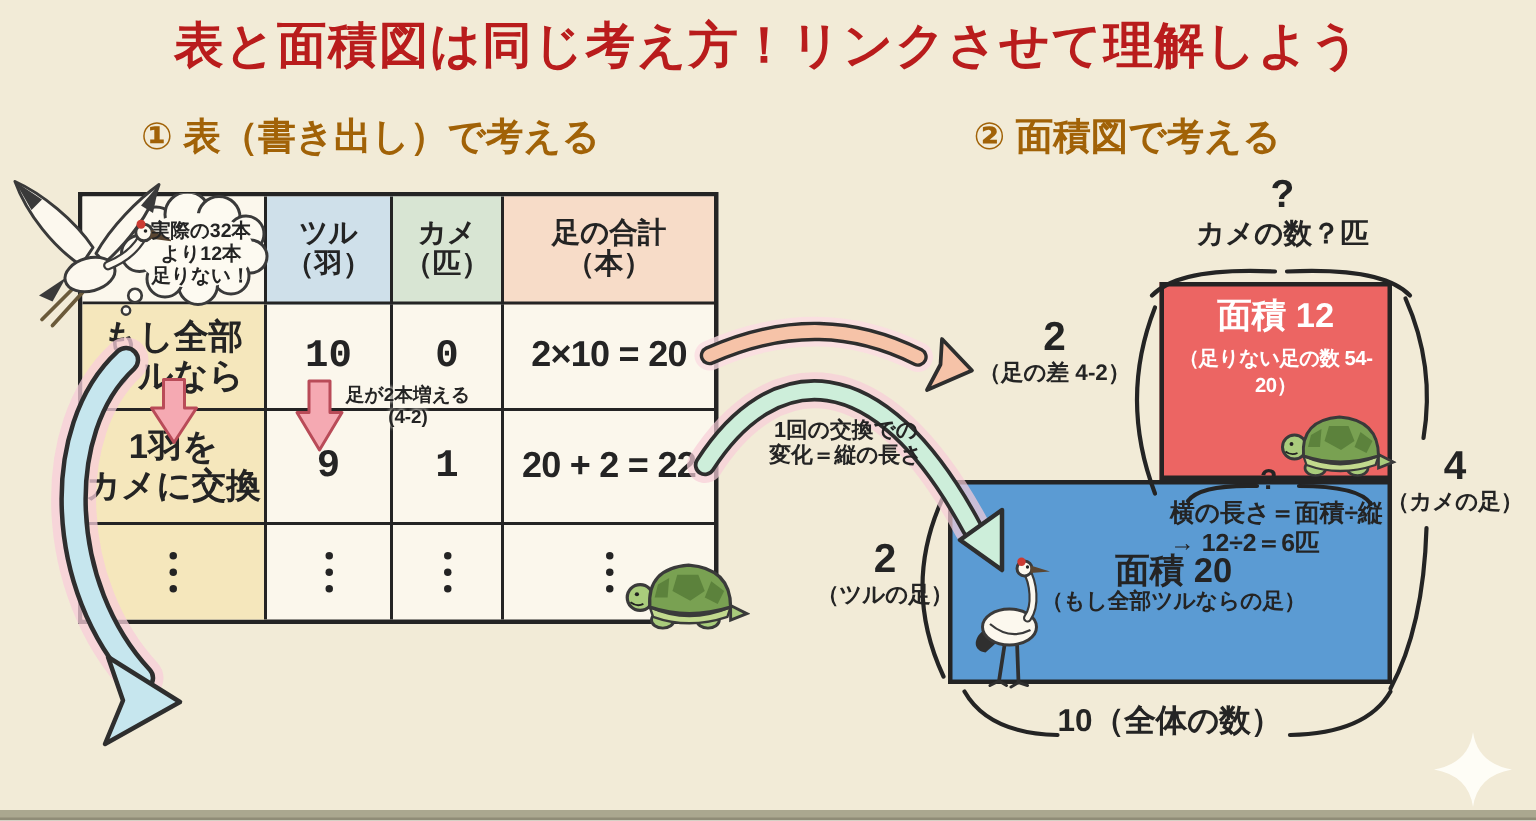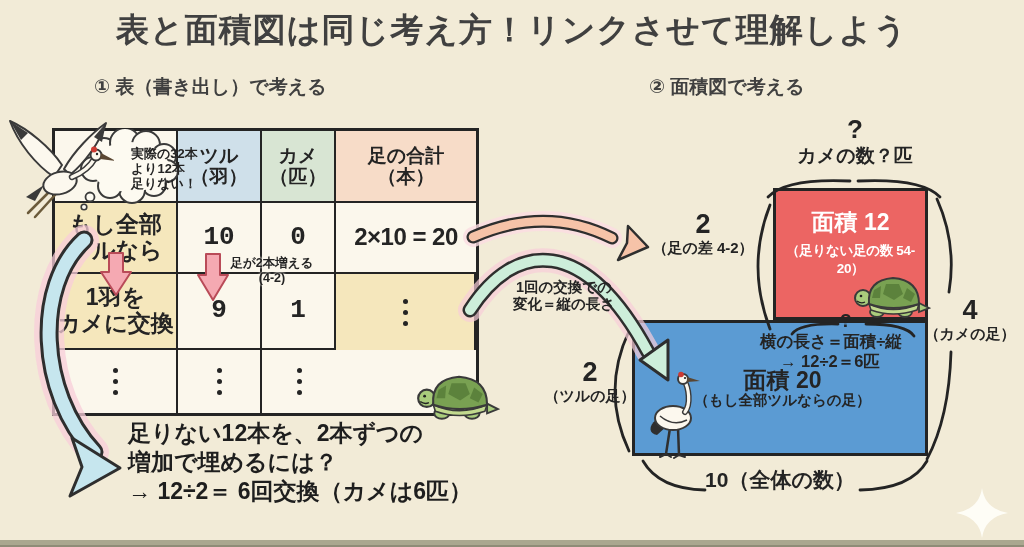--- a/index.html
+++ b/index.html
@@ -1,51 +1,51 @@
 <!DOCTYPE html>
 <html><head>
 <meta charset="utf-8">
 <style>
   html,body{margin:0;padding:0;background:#ddd;}
   .stage{position:relative;width:1024px;height:547px;background:#f2ebd7;overflow:hidden;
          font-family:"Liberation Sans","DejaVu Sans",sans-serif;font-weight:700;color:#242424;}
   .abs{position:absolute;}
-  .title{left:0;right:0;top:8px;text-align:center;font-size:33px;font-weight:800;letter-spacing:1px;color:#404040;}
-  .heading{font-size:19px;color:#404040;}
+  .title{left:0;right:0;top:8px;text-align:center;font-size:33px;font-weight:800;letter-spacing:1px;color:#b91c1c;}
+  .heading{font-size:25px;color:#a16207;}
   .hl{left:94px;top:74px;}
   .hr{left:633px;top:74px;margin-left:16px;}
 
   
   .tablewrap{left:52px;top:128px;width:421px;height:282px;border:3px solid #242424;
              display:grid;grid-template-columns:123px 84px 74px 1fr;grid-template-rows:72px 71px 76px 1fr;background:#fbf7ec;}
   .cell{border-right:2.5px solid #242424;border-bottom:2.5px solid #242424;
         display:flex;flex-direction:column;align-items:center;justify-content:center;line-height:1.12;}
   .lastcol{border-right:none;} .lastrow{border-bottom:none;}
   .corner{background:#fbf7ec;}
   .h-tsuru{background:#cfe0ea;} .h-kame{background:#d8e5d3;} .h-total{background:#f7dcc8;}
   .labelcell{background:#f5e7bc;}
   .hmain{font-size:19px;} .hsub{font-size:19px;}
   .rowlabel{font-size:23px;}
   .num{font-size:26px;font-family:Liberation Mono, monospace;} .total{font-size:24px;letter-spacing:-0.5px;}
   .dots{display:flex;flex-direction:column;gap:6px;align-items:center;justify-content:center;}
   .dot{width:5px;height:5px;border-radius:50%;background:#242424;}
 
-  .bubble-text{left:95px;top:146px;width:78px;font-size:13px;line-height:15px;z-index:8;margin-left:36px;}
+  .bubble-text{left:95px;top:146px;width:78px;text-align:center;font-size:13px;line-height:15px;z-index:8;}
   .trans-note{left:222px;top:256px;width:100px;text-align:center;font-size:12.5px;line-height:15px;z-index:7;
               text-shadow:0 0 3px #fbf7ec,0 0 3px #fbf7ec;}
   .conclusion{left:128px;top:419px;font-size:23px;line-height:29px;color:#1e1e1e;z-index:7;}
 
   
   .redrect{left:773px;top:188px;width:155px;height:132px;background:#ec6563;border:3px solid #242424;
-           text-align:center;padding-top:16px;box-sizing:border-box;z-index:1;}
+           text-align:center;padding-top:4px;box-sizing:border-box;z-index:1;}
   .rtitle{font-size:23px;color:#fff;}
   .rsub{font-size:13.5px;color:#fff;margin-top:4px;letter-spacing:-0.3px;}
   .bluerect{left:632px;top:320px;width:296px;height:136px;background:#5b9bd3;border:3px solid #242424;box-sizing:border-box;z-index:1;}
   .width-q{left:840px;top:310px;font-size:19px;z-index:6;}
-  .width-f1{left:760px;top:331px;width:182px;font-size:16.5px;z-index:6;}
+  .width-f1{left:760px;top:331px;width:182px;text-align:center;font-size:16.5px;z-index:6;}
   .width-f2{left:780px;top:351px;width:145px;text-align:left;font-size:16.5px;z-index:6;}
   .btitle{left:690px;top:365px;width:185px;text-align:center;font-size:23px;z-index:6;}
   .bsub{left:670px;top:391px;width:225px;text-align:center;font-size:14.5px;z-index:6;}
 
   .top-q{left:770px;top:116px;width:170px;text-align:center;z-index:2;}
   .qmark{font-size:26px;line-height:27px;}
   .qtext{font-size:19px;}
   .dimlabel{text-align:center;z-index:2;}
   .leg-diff{left:633px;top:210px;width:140px;}
   .tsuru-legs{left:530px;top:358px;width:120px;}
@@ -100,20 +100,23 @@
     <div class="cell labelcell">
       <span class="rowlabel">1羽を</span>
       <span class="rowlabel">カメに交換</span>
     </div>
     <div class="cell">
         <span class="num">9</span>
       </div>
     <div class="cell">
         <span class="num">1</span>
       </div>
+    <div class="cell lastcol">
+        <span class="total">20 + 2 = 22</span>
+      </div>
 
     <div class="cell labelcell lastrow">
       <span class="dots">
           <i class="dot"></i>
           <i class="dot"></i>
           <i class="dot"></i>
         </span>
     </div>
     <div class="cell lastrow">
       <span class="dots">
@@ -136,25 +139,20 @@
           <i class="dot"></i>
         </span>
     </div>
   </div>
 
   <div class="abs trans-note">
     <div>足が2本増える</div>
     <div>(4-2)</div>
   </div>
 
-  <div class="abs conclusion">
-    <div>足りない12本を、2本ずつの</div>
-    <div>増加で埋めるには？</div>
-    <div>→ 12÷2＝ 6回交換（カメは6匹）</div>
-  </div>
 
   <div class="abs redrect">
     <div class="rtitle">面積 12</div>
     <div class="rsub">（足りない足の数 54-20）</div>
   </div>
   <div class="abs bluerect"></div>
   <div class="abs width-q">?</div>
   <div class="abs width-f1">横の長さ＝面積÷縦</div>
   <div class="abs width-f2">→ 12÷2＝6匹</div>
   <div class="abs btitle">面積 20</div>

